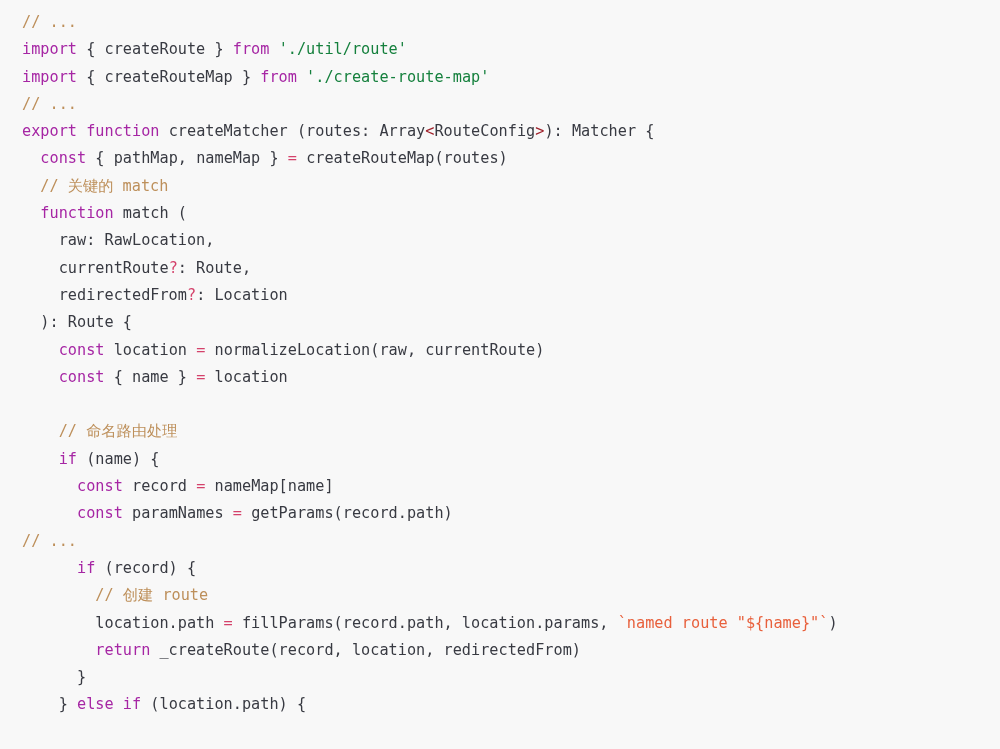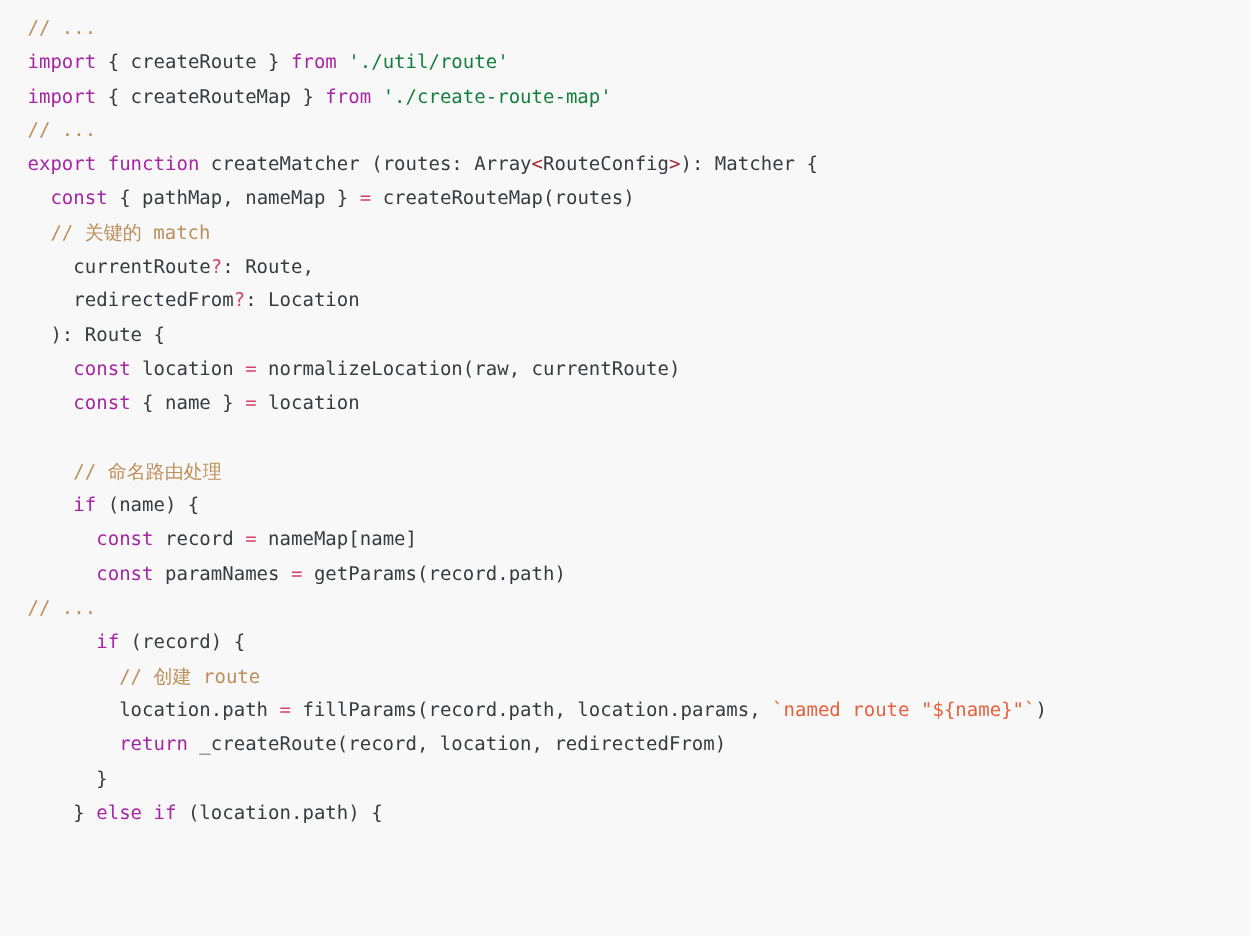--- a/index.html
+++ b/index.html
@@ -43,20 +43,22 @@
 <body>
 
 <div id="code-block">
     <div class="code-line"><span class="tok t-comment">// ...</span></div>
     <div class="code-line"><span class="tok t-keyword">import</span><span class="tok t-plain"> { </span><span class="tok t-function">createRoute</span><span class="tok t-plain"> } </span><span class="tok t-keyword">from</span><span class="tok t-plain"> </span><span class="tok t-string">'./util/route'</span></div>
     <div class="code-line"><span class="tok t-keyword">import</span><span class="tok t-plain"> { </span><span class="tok t-function">createRouteMap</span><span class="tok t-plain"> } </span><span class="tok t-keyword">from</span><span class="tok t-plain"> </span><span class="tok t-string">'./create-route-map'</span></div>
     <div class="code-line"><span class="tok t-comment">// ...</span></div>
     <div class="code-line"><span class="tok t-keyword">export</span><span class="tok t-plain"> </span><span class="tok t-keyword">function</span><span class="tok t-plain"> </span><span class="tok t-function">createMatcher</span><span class="tok t-plain"> (</span><span class="tok t-variable">routes</span><span class="tok t-plain">: Array</span><span class="tok t-angle">&lt;</span><span class="tok t-plain">RouteConfig</span><span class="tok t-angle">&gt;</span><span class="tok t-plain">): Matcher {</span></div>
     <div class="code-line"><span class="tok t-plain">  </span><span class="tok t-keyword">const</span><span class="tok t-plain"> { </span><span class="tok t-variable">pathMap</span><span class="tok t-plain">, </span><span class="tok t-variable">nameMap</span><span class="tok t-plain"> } </span><span class="tok t-operator">=</span><span class="tok t-plain"> createRouteMap(routes)</span></div>
     <div class="code-line"><span class="tok t-plain">  </span><span class="tok t-comment">// 关键的 match</span></div>
+    <div class="code-line"><span class="tok t-plain">  </span><span class="tok t-keyword">function</span><span class="tok t-plain"> </span><span class="tok t-function">match</span><span class="tok t-plain"> (</span></div>
+    <div class="code-line"><span class="tok t-plain">    </span><span class="tok t-variable">raw</span><span class="tok t-plain">: RawLocation,</span></div>
     <div class="code-line"><span class="tok t-plain">    </span><span class="tok t-plain">currentRoute</span><span class="tok t-optional">?</span><span class="tok t-plain">: Route,</span></div>
     <div class="code-line"><span class="tok t-plain">    </span><span class="tok t-plain">redirectedFrom</span><span class="tok t-optional">?</span><span class="tok t-plain">: Location</span></div>
     <div class="code-line"><span class="tok t-plain">  </span><span class="tok t-plain">): Route {</span></div>
     <div class="code-line"><span class="tok t-plain">    </span><span class="tok t-keyword">const</span><span class="tok t-plain"> </span><span class="tok t-variable">location</span><span class="tok t-plain"> </span><span class="tok t-operator">=</span><span class="tok t-plain"> normalizeLocation(raw, currentRoute)</span></div>
     <div class="code-line"><span class="tok t-plain">    </span><span class="tok t-keyword">const</span><span class="tok t-plain"> { </span><span class="tok t-variable">name</span><span class="tok t-plain"> } </span><span class="tok t-operator">=</span><span class="tok t-plain"> location</span></div>
     <div class="code-line">&nbsp;</div>
     <div class="code-line"><span class="tok t-plain">    </span><span class="tok t-comment">// 命名路由处理</span></div>
     <div class="code-line"><span class="tok t-plain">    </span><span class="tok t-keyword">if</span><span class="tok t-plain"> (name) {</span></div>
     <div class="code-line"><span class="tok t-plain">      </span><span class="tok t-keyword">const</span><span class="tok t-plain"> </span><span class="tok t-variable">record</span><span class="tok t-plain"> </span><span class="tok t-operator">=</span><span class="tok t-plain"> nameMap[name]</span></div>
     <div class="code-line"><span class="tok t-plain">      </span><span class="tok t-keyword">const</span><span class="tok t-plain"> </span><span class="tok t-variable">paramNames</span><span class="tok t-plain"> </span><span class="tok t-operator">=</span><span class="tok t-plain"> getParams(record.path)</span></div>

